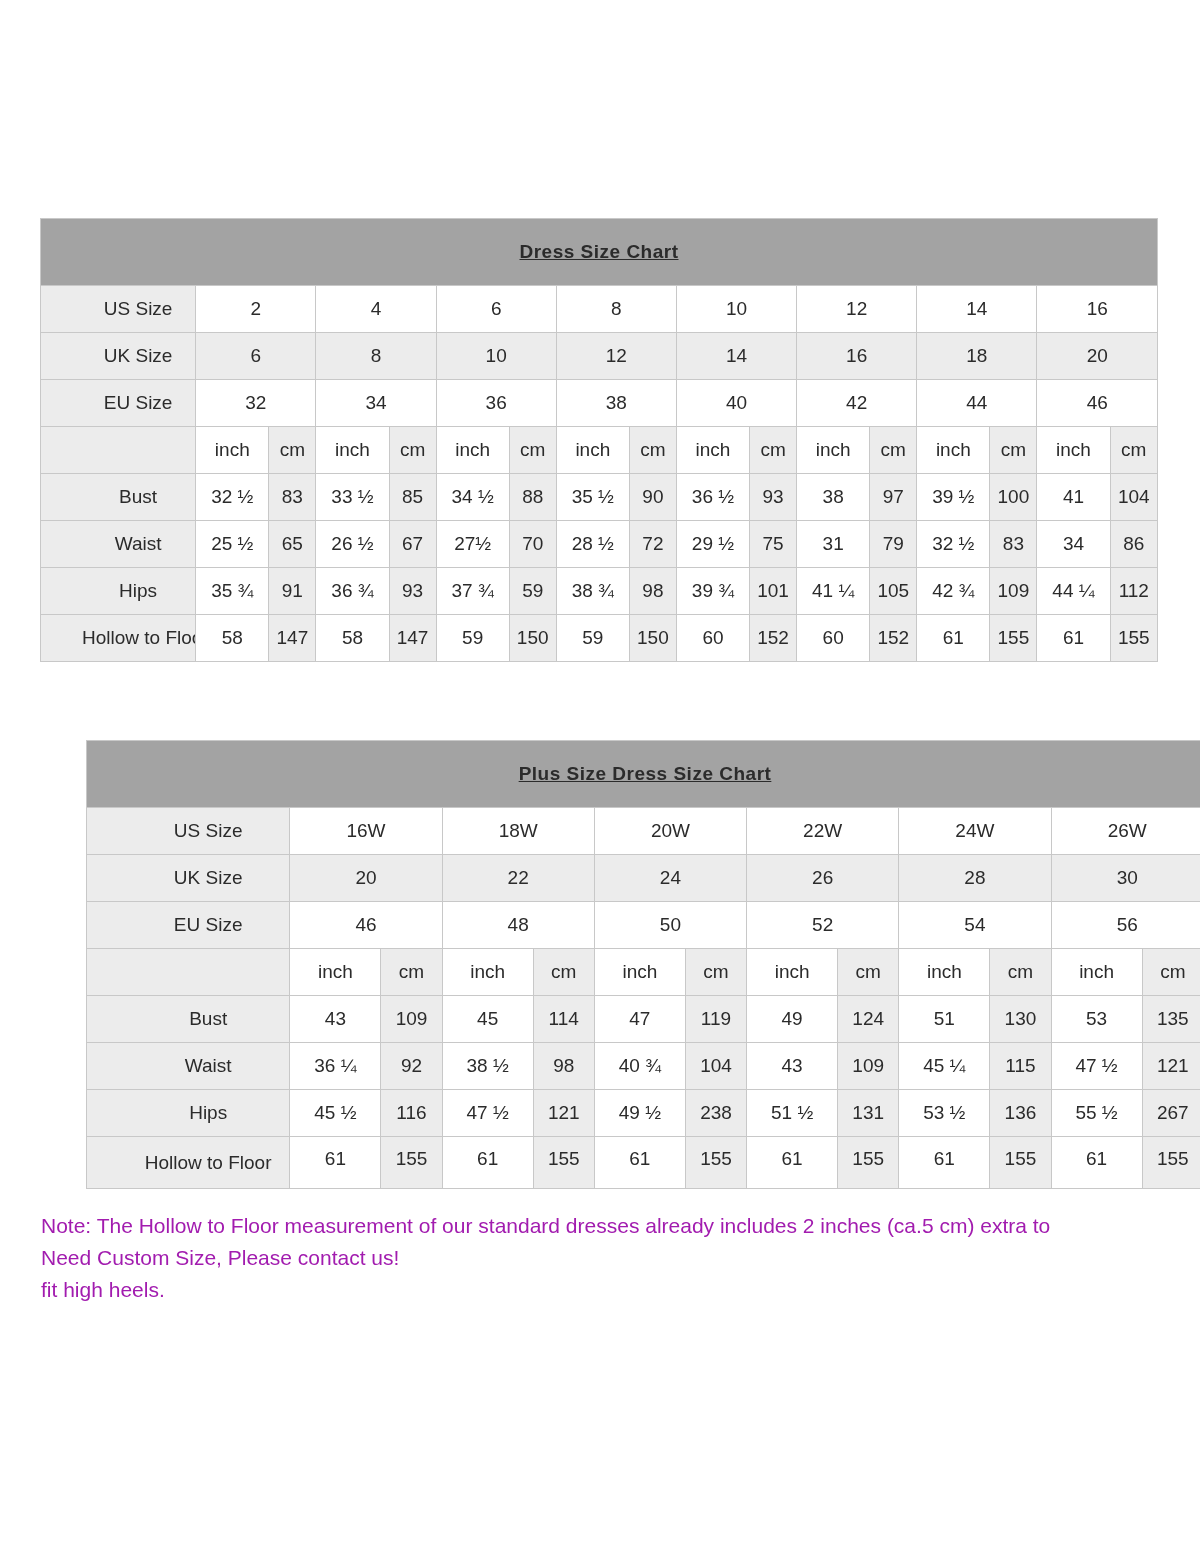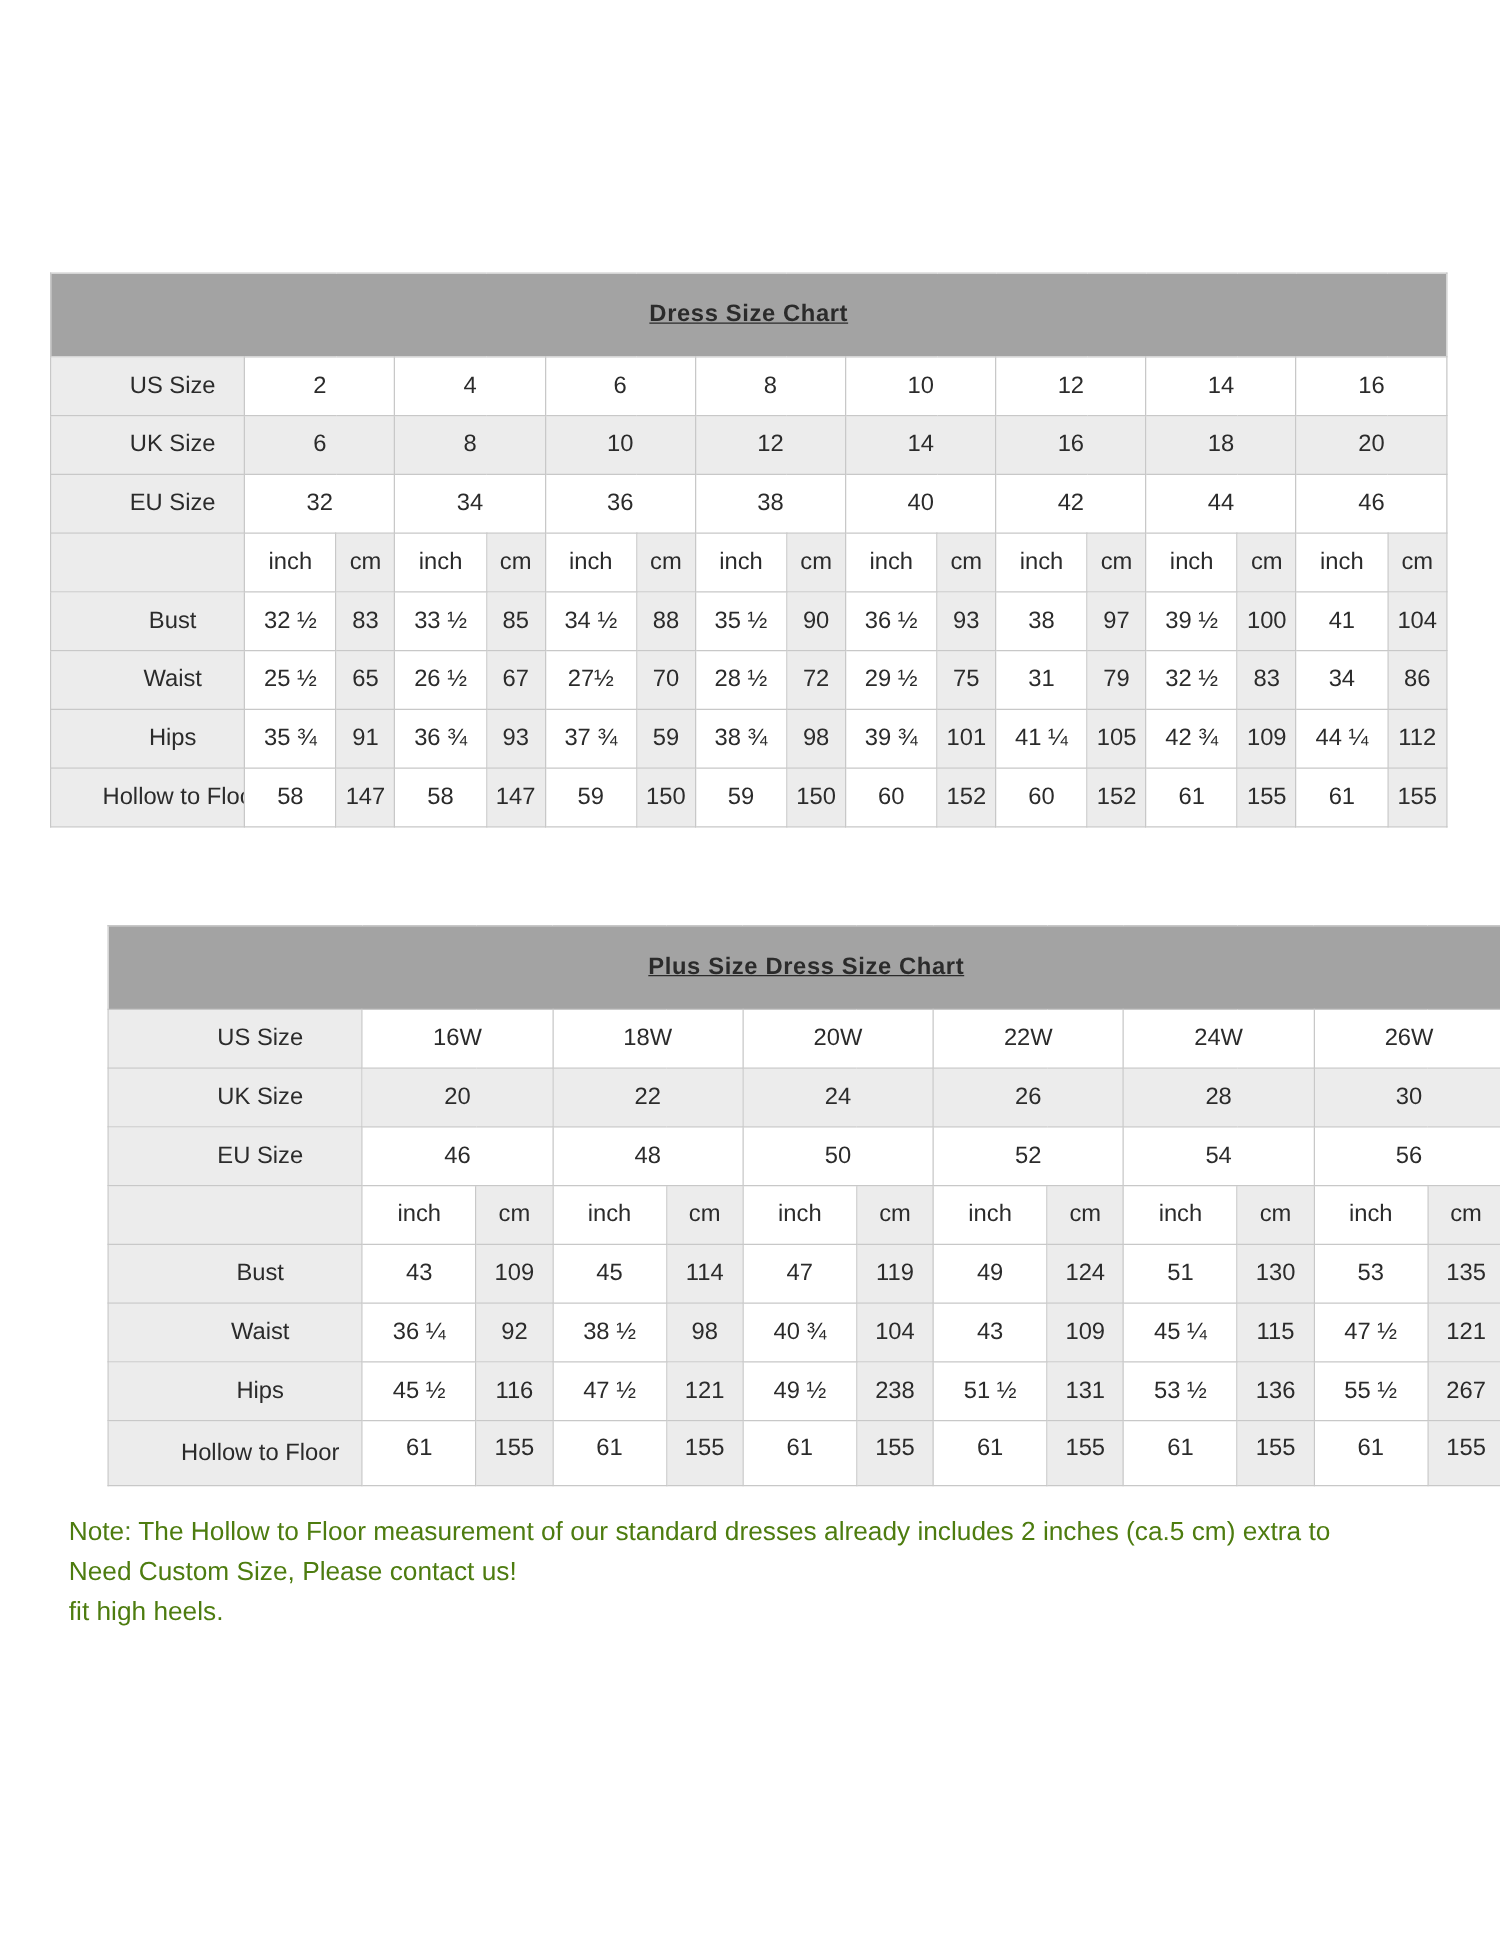--- a/index.html
+++ b/index.html
@@ -44,22 +44,21 @@
   td.gray { background: #ececec; }
   td.label-cell { background: #ececec; padding-left: 41px; }
   td.low { vertical-align: bottom; padding-bottom: 9px; }
   .notes {
     position: absolute;
     left: 41px;
     top: 1210px;
     width: 1120px;
     font-size: 21px;
     line-height: 32px;
-    color: #4d7c0f;
-    margin-left: 14px;
+    color: #a21caf;
   }
 </style>
 </head>
 <body>
 
 <table class="chart-table" id="size-table-0" style="left:40px; top:218px;">
   <colgroup>
       <col style="width: 155px;">
       <col style="width: 73px;">
       <col style="width: 47px;">

